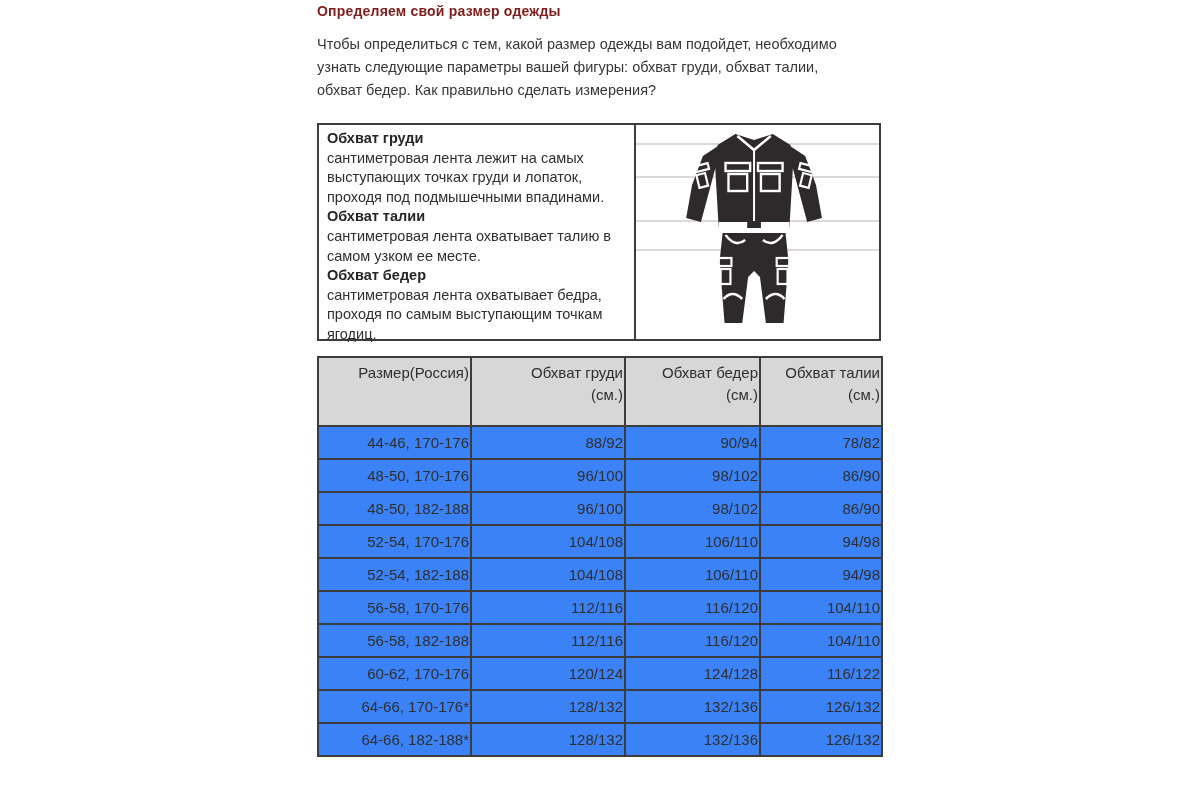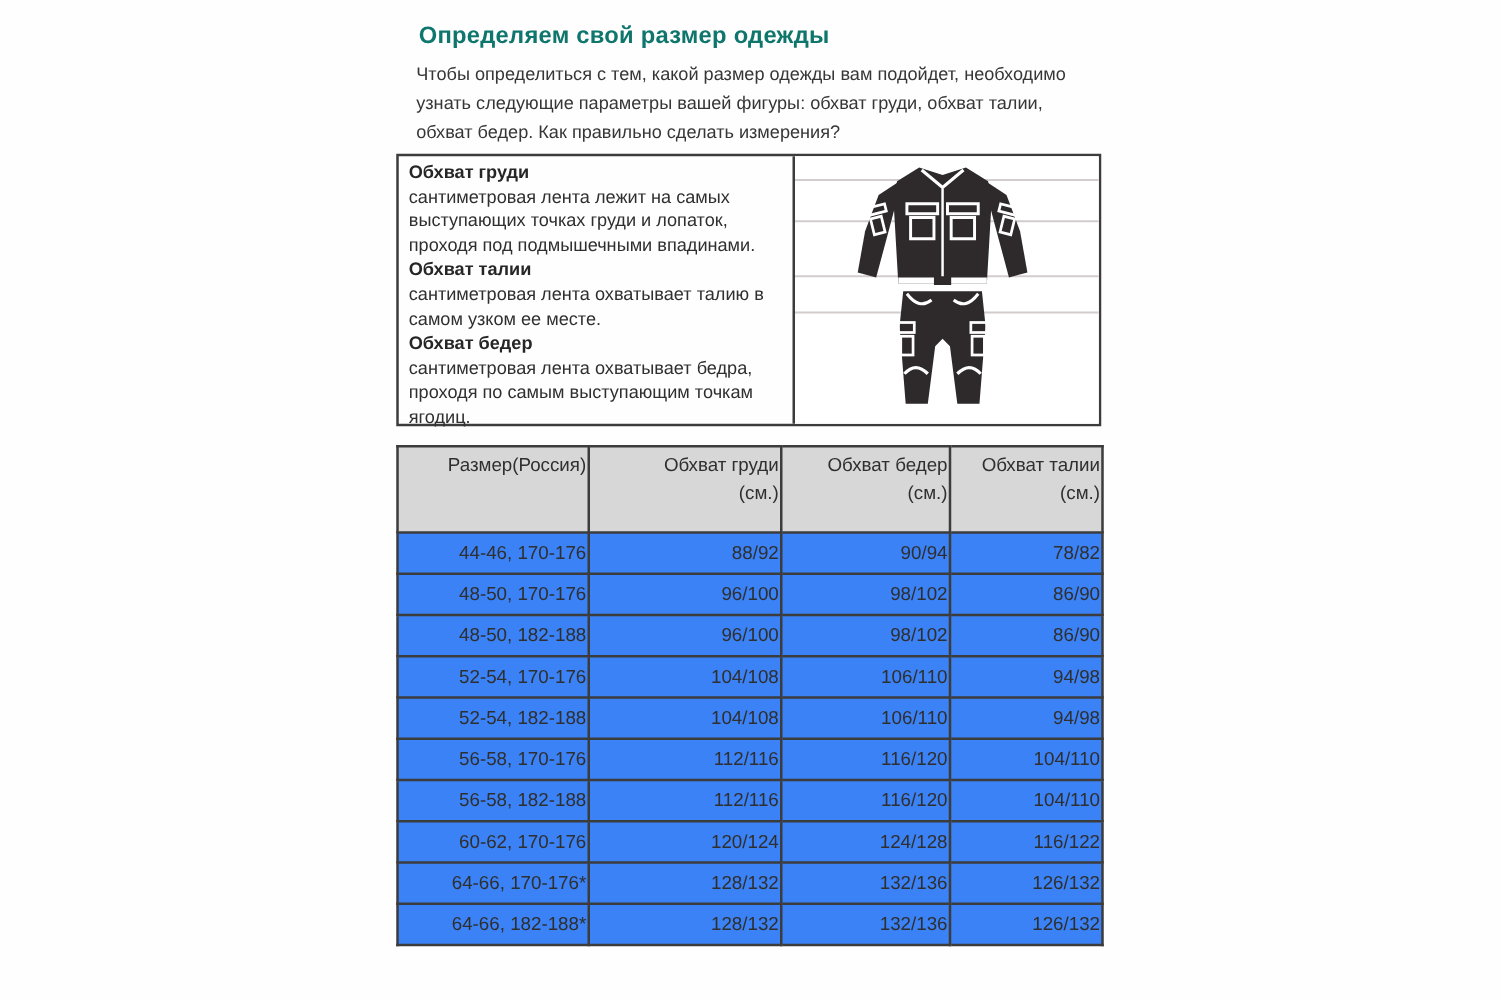--- a/index.html
+++ b/index.html
@@ -1,25 +1,25 @@
 <!DOCTYPE html>
 <html lang="ru"><head>
 <meta charset="utf-8">
 <style>
   html,body{margin:0;padding:0;background:#ffffff;}
   .page{
     position:relative;width:1200px;height:800px;background:#fefefe;overflow:hidden;
     font-family:"Liberation Sans","DejaVu Sans",sans-serif;color:#333333;
   }
   .title{
-    position:absolute;left:317px;top:0px;margin:18px;
-    font-size:19px;font-weight:bold;color:#0f766e;line-height:22px;letter-spacing:.2px;
+    position:absolute;left:317px;top:0px;margin:0;
+    font-size:14px;font-weight:bold;color:#7f1d1d;line-height:22px;letter-spacing:.2px;
   }
   .intro{
-    position:absolute;left:317px;top:33px;margin:16px;width:545px;
+    position:absolute;left:317px;top:33px;margin:0;width:545px;
     font-size:14.5px;line-height:23px;color:#363636;
   }
   .measure-box{
     position:absolute;left:317px;top:123px;width:564px;height:218px;
     border:2px solid #3c3c3c;box-sizing:border-box;display:flex;
   }
   .measure-text{
     width:315px;box-sizing:border-box;padding:4px 8px 0 8px;
     font-size:14.5px;line-height:19.6px;color:#2f2f2f;
   }

